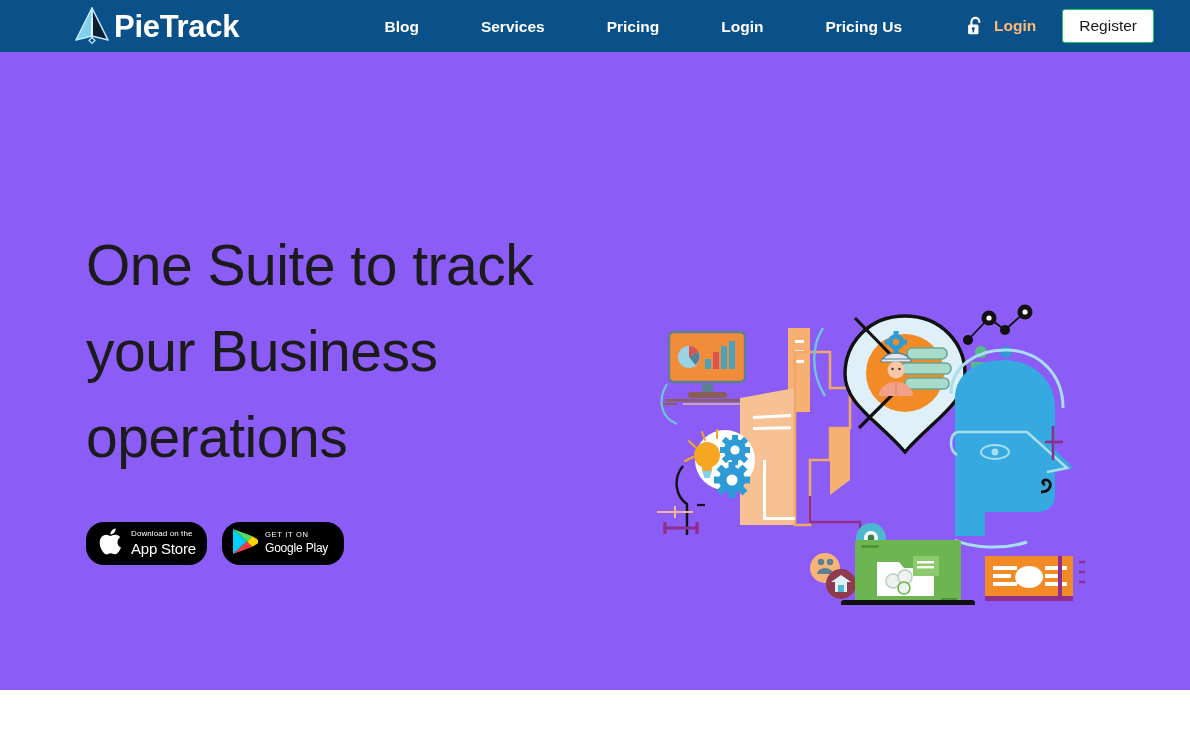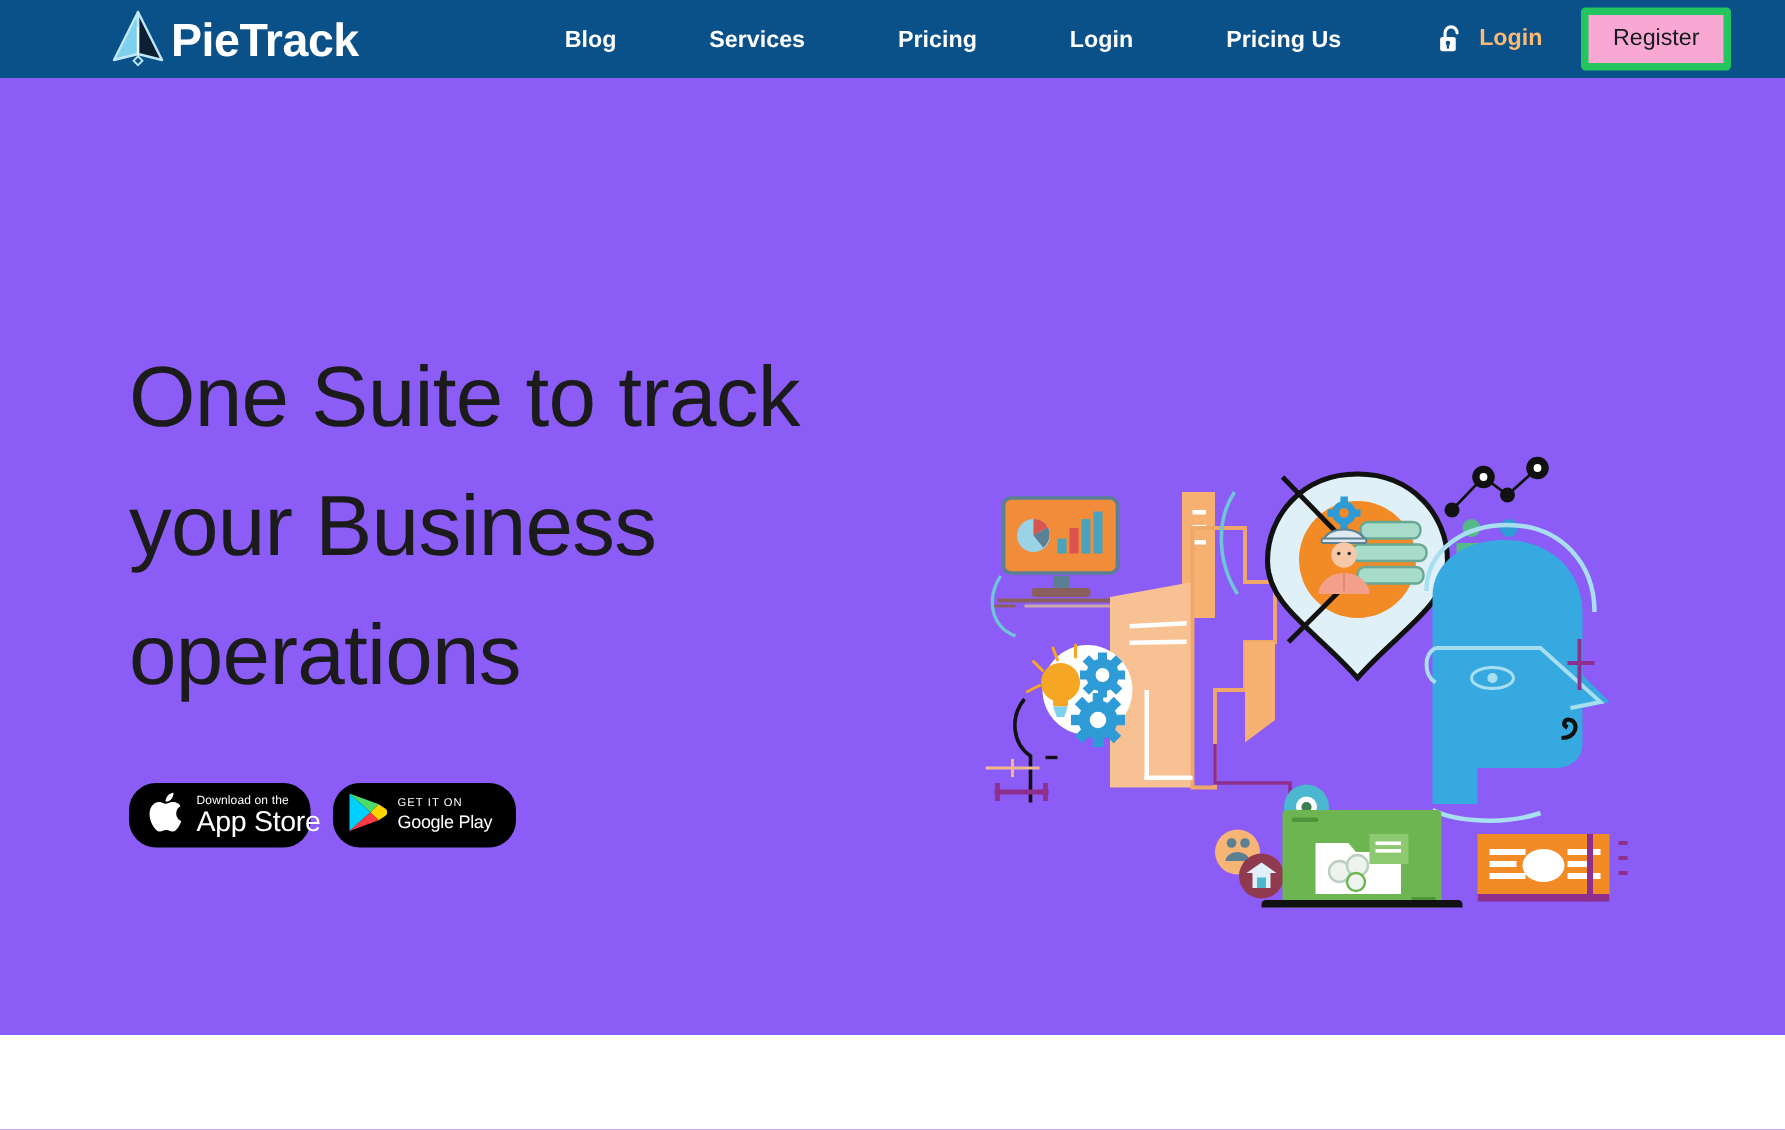--- a/index.html
+++ b/index.html
@@ -65,23 +65,23 @@
     padding: 0 26px 0 34px;
     cursor: pointer;
   }
   .nav-login .nav-login-label {
     color: #fdba74;
     font-size: 15.5px;
     font-weight: bold;
   }
   .lock-icon { display:block; width: 17px; height: 20px; }
   .btn-register {
-    background: #f9a8d4;
+    background: #ffffff;
     color: #16191d;
-    border: 5px solid #22c55e;
+    border: 1px solid #22c55e;
     border-radius: 3px;
     font-size: 15.5px;
     font-family: "Liberation Sans", sans-serif;
     padding: 8px 16px 9px;
     cursor: pointer;
     line-height: 1;
   }
 
   
   .hero {
@@ -129,21 +129,21 @@
   }
   .badge-small-caps {
     color: #ffffff;
     font-size: 7.5px;
     line-height: 9px;
     letter-spacing: 0.7px;
     white-space: nowrap;
   }
   .badge-big {
     color: #ffffff;
-    font-size: 19px;
+    font-size: 15px;
     line-height: 19px;
     letter-spacing: -0.2px;
     white-space: nowrap;
   }
   .badge-big-google {
     color: #ffffff;
     font-size: 12px;
     line-height: 18px;
     letter-spacing: -0.2px;
     white-space: nowrap;

